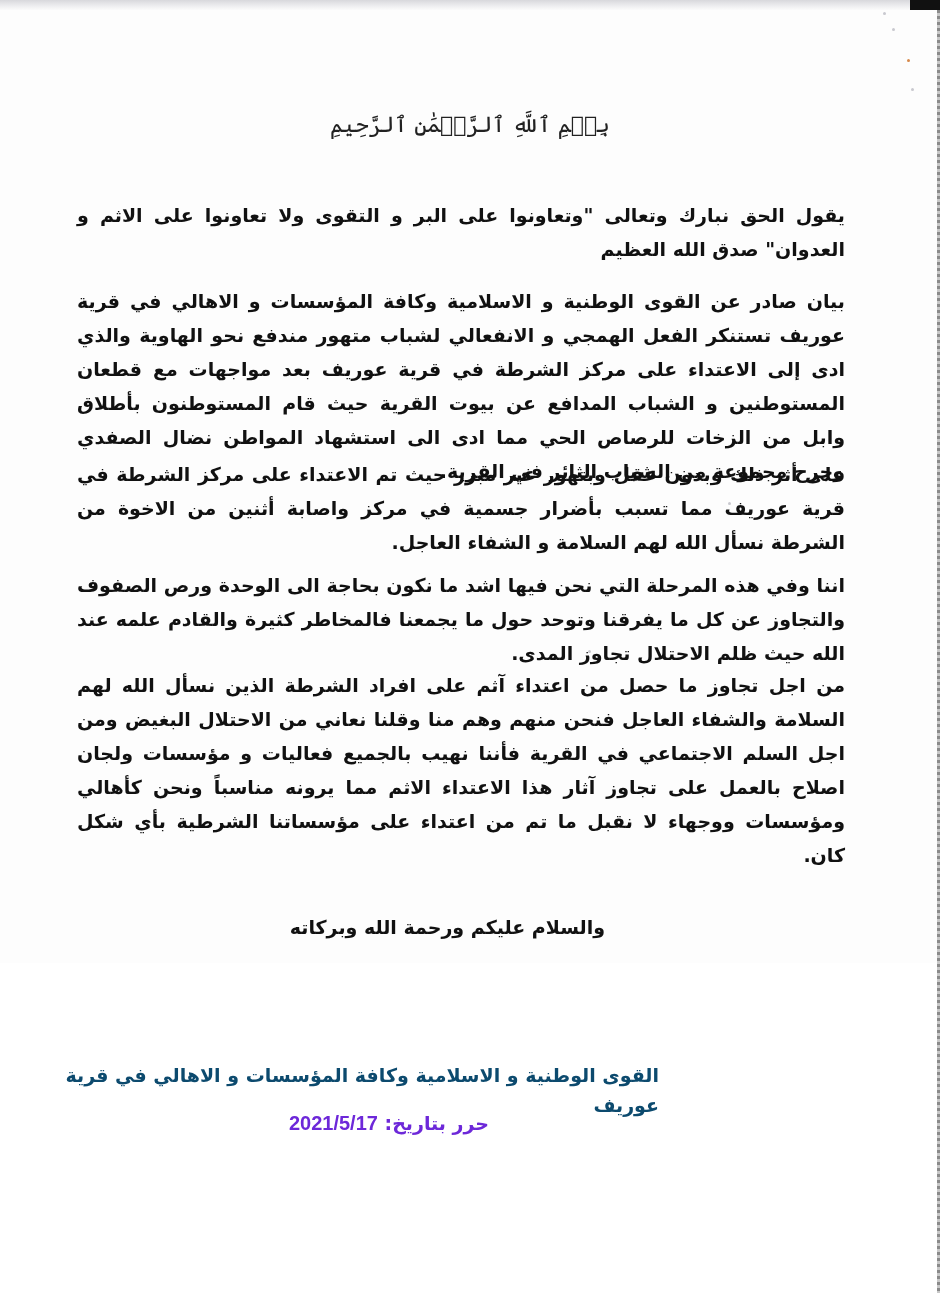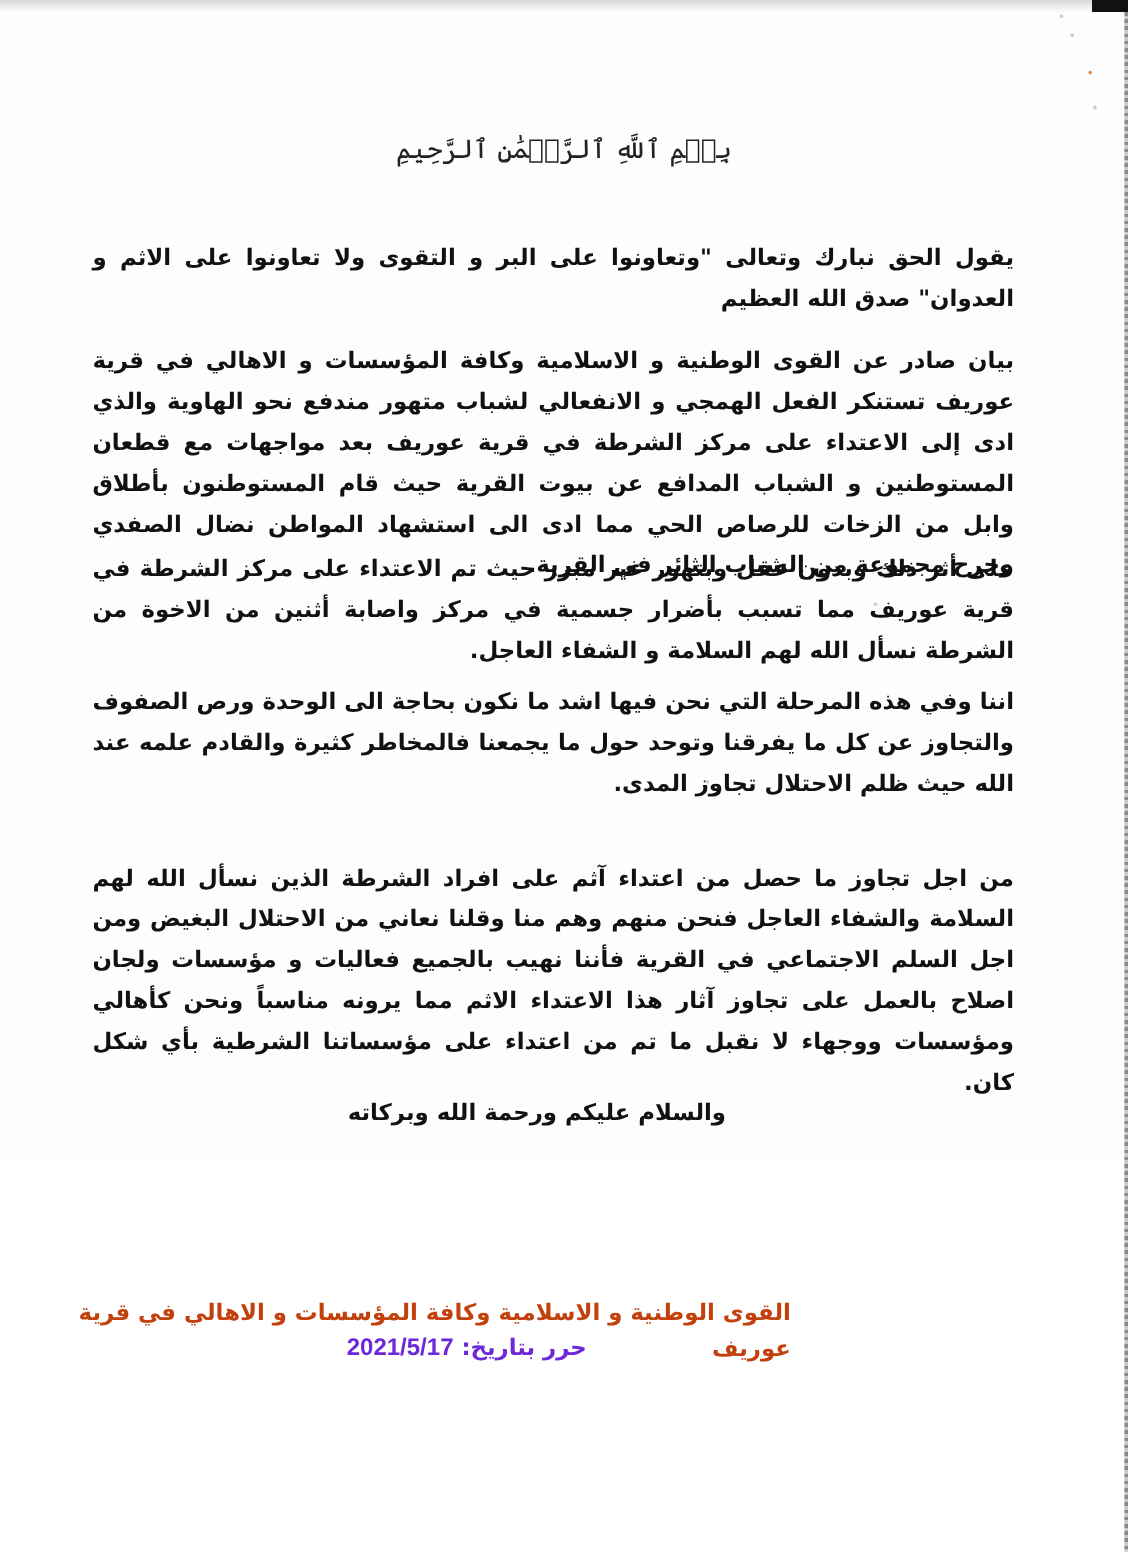--- a/index.html
+++ b/index.html
@@ -70,21 +70,21 @@
       font-weight: bold;
       font-size: 19px;
       line-height: 34px;
       color: #111111;
       margin: 0;
     }
     .p1 { top: 198px; }
     .p2 { top: 284px; }
     .p3 { top: 457px; }
     .p4 { top: 568px; }
-    .p5 { top: 715px; }
+    .p5 { top: 668px; }
     .closing {
       position: absolute;
       right: 92px;
       width: 768px;
       direction: rtl;
       text-align: right;
       font-weight: bold;
       font-size: 19px;
       line-height: 30px;
       color: #111111;
@@ -94,22 +94,21 @@
     .signature {
       position: absolute;
       right: 278px;
       top: 1060px;
       width: 600px;
       direction: rtl;
       text-align: right;
       font-weight: bold;
       font-size: 19px;
       line-height: 30px;
-      color: #c2410c;
-      margin-top: 19px;
+      color: #0c4a6e;
     }
     .date-line {
       position: absolute;
       right: 448px;
       top: 1108px;
       width: 300px;
       direction: rtl;
       text-align: right;
       font-weight: bold;
       font-size: 19px;

